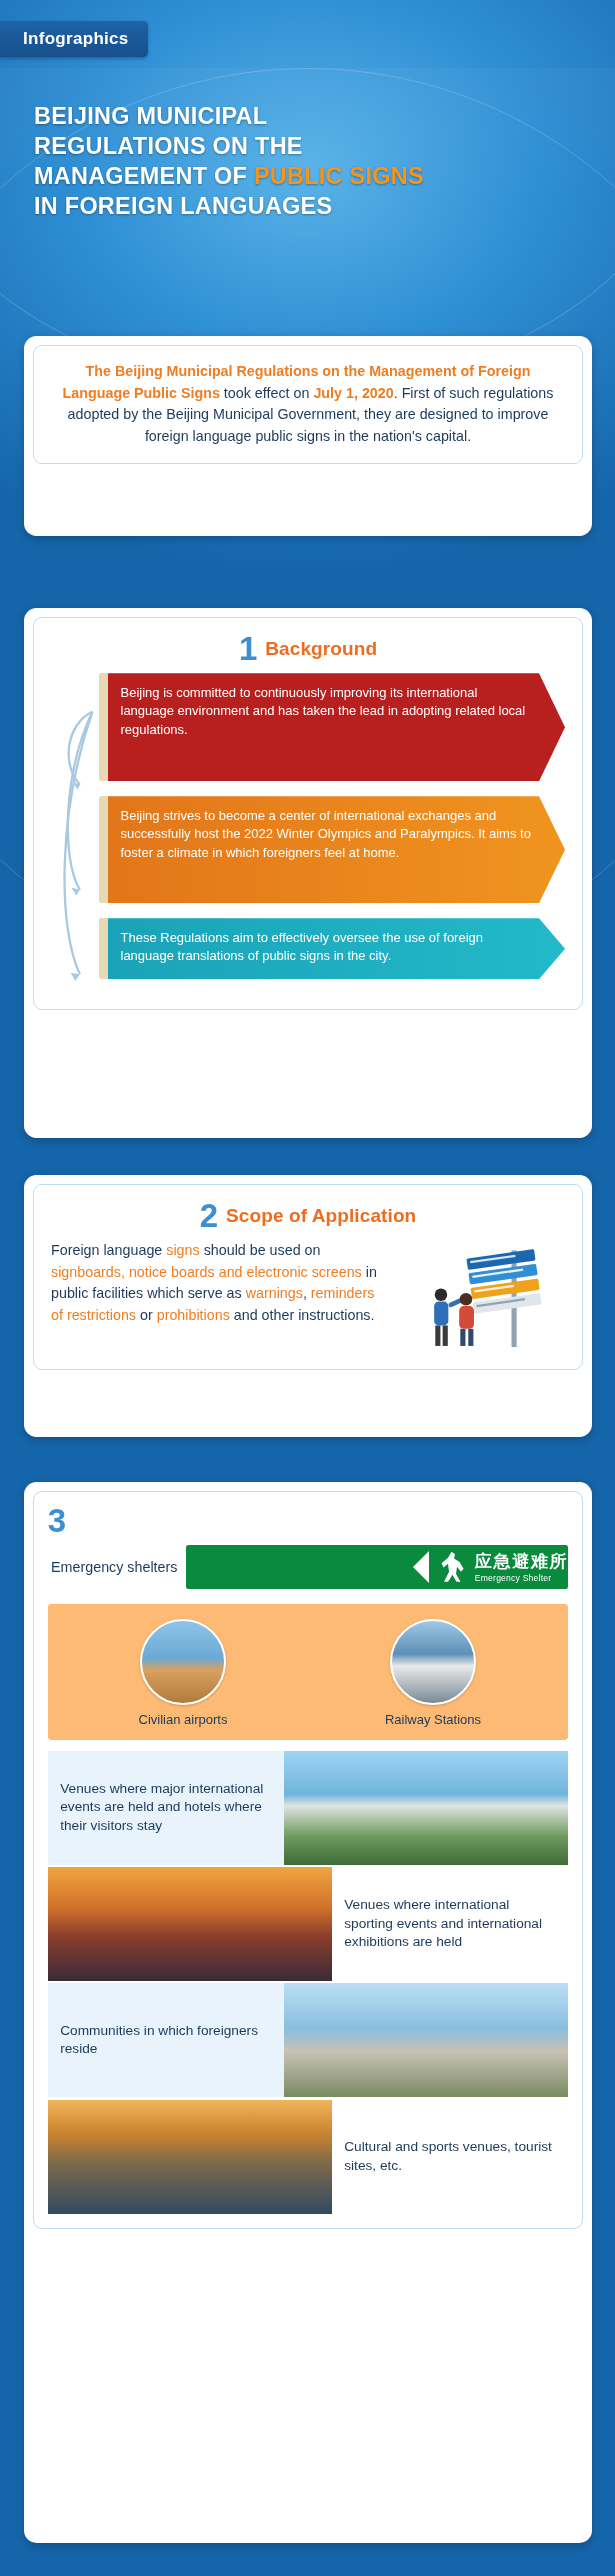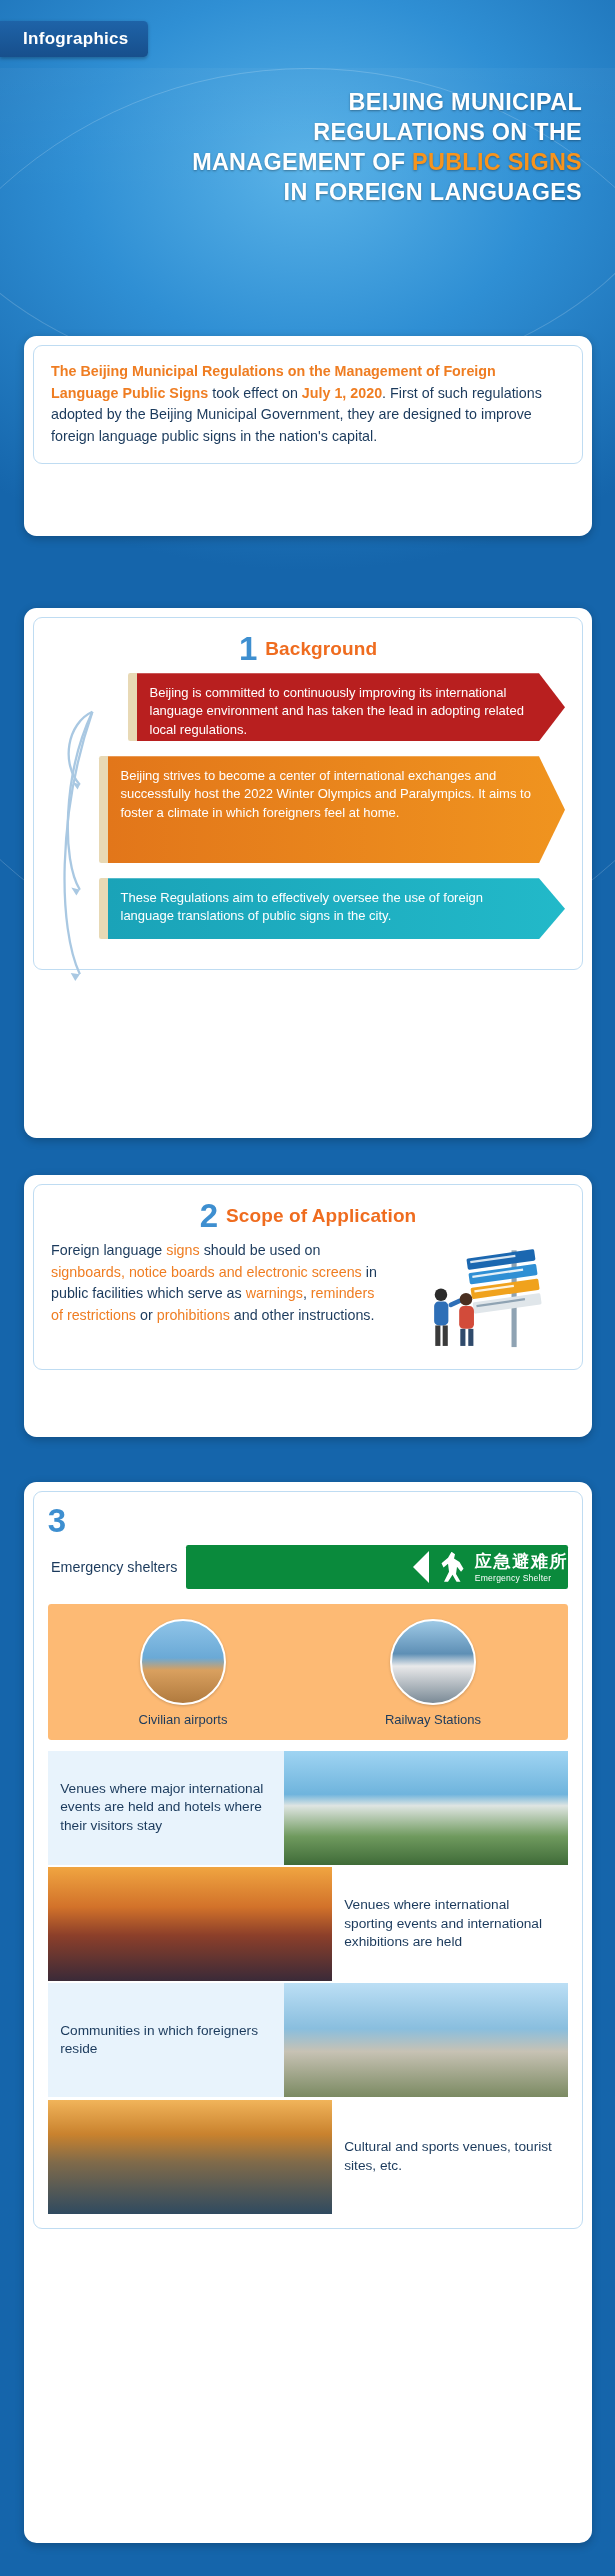--- a/index.html
+++ b/index.html
@@ -45,23 +45,23 @@
     padding: 8px 19.4px 8px 23px;
     border-top-right-radius: 4.6px;
     border-bottom-right-radius: 4.6px;
     letter-spacing: 0.3px;
     box-shadow: 0 1.7px 3.4px rgba(0,0,0,.25);
     margin-top: 13px;
   }
   
   .title-block {
     position: absolute;
-    top: 88px;
+    top: 102px;
     left: 0; right: 0;
-    text-align: right;
+    text-align: left;
     padding: 0 34px;
   }
   .title-line {
     font-size: 23.4px;
     font-weight: bold;
     color: #ffffff;
     letter-spacing: 0.3px;
     line-height: 1.28;
     text-shadow: 0 1.1px 2.3px rgba(0,0,0,.35);
     font-stretch: condensed;
@@ -78,21 +78,21 @@
     box-shadow: 0 2.3px 8px rgba(0,0,0,.22);
   }
   .card-inner {
     margin: 9px;
     border: 1.1px solid #bfdcf2;
     border-radius: 9px;
     padding: 15px 17px;
   }
 
   
-  #intro-card { top: 336px; height: 200px; }
+  #intro-card { top: 336px; height: 200px; text-align: center; }
   .intro-text {
     font-size: 14.3px;
     line-height: 1.52;
     color: #1b3a5c;
   }
   .intro-text .orange { color: #ef7d22; font-weight: bold; }
 
   
   .sec-head {
     display: flex;
@@ -314,21 +314,21 @@
           <svg width="40" height="308" viewBox="0 0 70 540">
             <path d="M62 40 C 18 60, 6 130, 40 168" stroke="#a9c8e2" stroke-width="4" fill="none"></path>
             <path d="M40 168 l -14 -6 l 10 14 z" fill="#a9c8e2"></path>
             <path d="M62 40 C 10 150, 8 300, 40 352" stroke="#a9c8e2" stroke-width="4" fill="none"></path>
             <path d="M40 352 l -15 -4 l 9 14 z" fill="#a9c8e2"></path>
             <path d="M62 40 C 0 220, 2 420, 40 500" stroke="#a9c8e2" stroke-width="4" fill="none"></path>
             <path d="M40 500 l -16 -2 l 8 14 z" fill="#a9c8e2"></path>
           </svg>
         </div>
 
-        <div class="arrow-row a1" style="height:68px;margin-left:29px;">
+        <div class="arrow-row a1" style="height:108px;">
           <div class="tab"></div>
           <div class="arrow-body">Beijing is committed to continuously improving its international language environment and has taken the lead in adopting related local regulations.</div>
         </div>
         <div class="arrow-row a2" style="height:107px;">
           <div class="tab"></div>
           <div class="arrow-body">Beijing strives to become a center of international exchanges and successfully host the 2022 Winter Olympics and Paralympics. It aims to foster a climate in which foreigners feel at home.</div>
         </div>
         <div class="arrow-row a3" style="height:61px;justify-content:space-between;">
           <div class="tab"></div>
           <div class="arrow-body">These Regulations aim to effectively oversee the use of foreign language translations of public signs in the city.</div>

